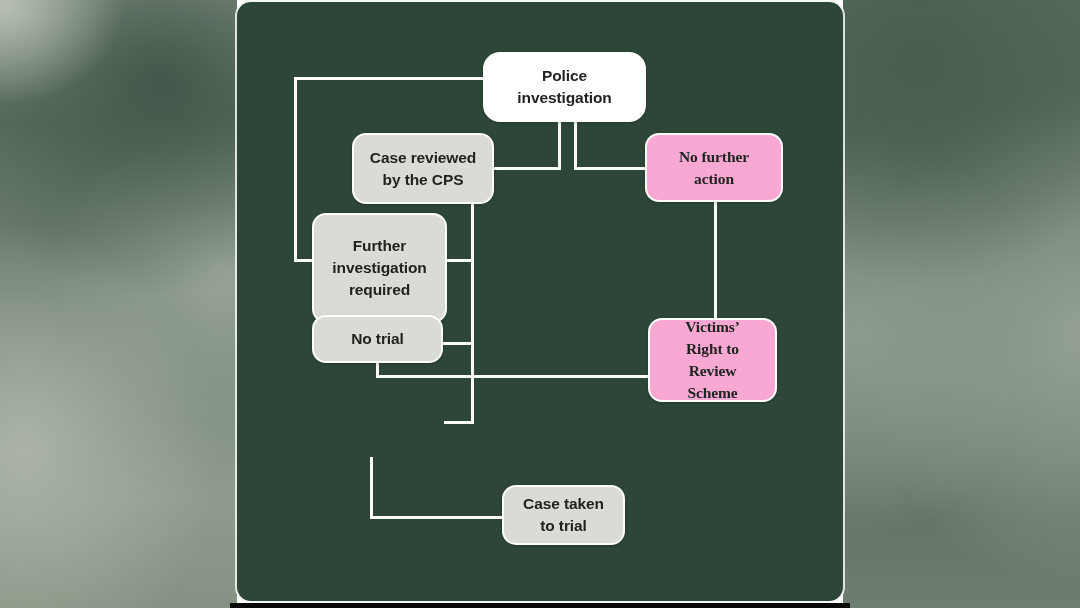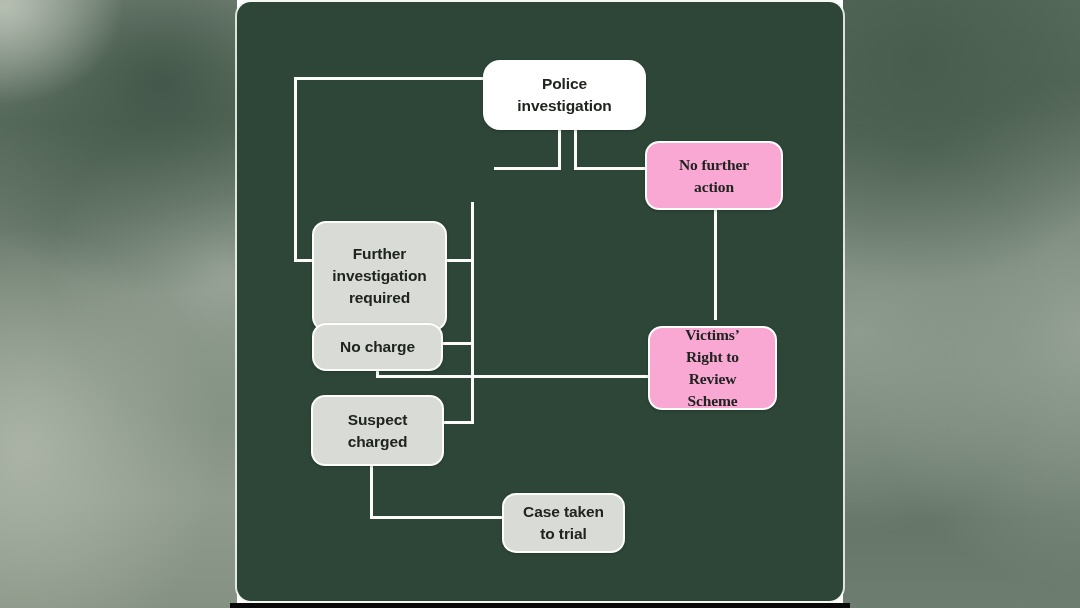--- a/index.html
+++ b/index.html
@@ -28,21 +28,21 @@
   .panel{position:absolute;left:237px;top:2px;width:606px;height:599px;
          background:#2d4638;border-radius:14px;
          box-shadow:0 0 0 2px rgba(245,247,243,0.85);}
 
   .conn{position:absolute;background:#fbfcfa;}
 
   .node{position:absolute;display:flex;align-items:center;justify-content:center;
         text-align:center;box-sizing:border-box;border:2.5px solid #fdfdfc;
         border-radius:14px;color:#20241f;font-weight:700;font-size:15.5px;
         line-height:1.42;white-space:pre-line;letter-spacing:-0.1px;
-        box-shadow:0 1px 3px rgba(0,0,0,0.22);margin-top:8px;}
+        box-shadow:0 1px 3px rgba(0,0,0,0.22);}
   .node.white{background:#ffffff;border-color:#ffffff;border-radius:17px;}
   .node.light{background:#d9dbd7;}
   .node.muted{background:#f9a8d4;font-family:Liberation Serif, serif;}
 </style>
 </head>
 <body>
 
 <div class="stage">
 
   <div class="band band-left"></div>
@@ -71,35 +71,35 @@
     <div class="conn" style="left:139px;top:373px;width:272px;height:3px;"></div>
 
     <div class="conn" style="left:477px;top:198px;width:3px;height:120px;"></div>
 
     <div class="conn" style="left:133px;top:455px;width:3px;height:62px;"></div>
     <div class="conn" style="left:133px;top:514px;width:134px;height:3px;"></div>
 
     <div class="node white" style="left:246px;top:50px;width:163px;height:70px;">Police
 investigation</div>
 
+    <div class="node light" style="left:115px;top:131px;width:142px;height:71px;">Case reviewed
+by the CPS</div>
 
     <div class="node muted" style="left:408px;top:131px;width:138px;height:69px;">No further
 action</div>
 
     <div class="node light" style="left:75px;top:211px;width:135px;height:110px;">Further
 investigation
 required</div>
 
-    <div class="node light" style="left:75px;top:313px;width:131px;height:48px;">No charge</div>
+    <div class="node light" style="left:75px;top:313px;width:131px;height:48px;">No trial</div>
 
     <div class="node muted" style="left:411px;top:316px;width:129px;height:84px;">Victims’
 Right to
 Review
 Scheme</div>
 
-    <div class="node light" style="left:74px;top:385px;width:133px;height:71px;">Suspect
-charged</div>
 
     <div class="node light" style="left:265px;top:483px;width:123px;height:60px;">Case taken
 to trial</div>
 
   </div>
 </div>
 
 </body></html>

